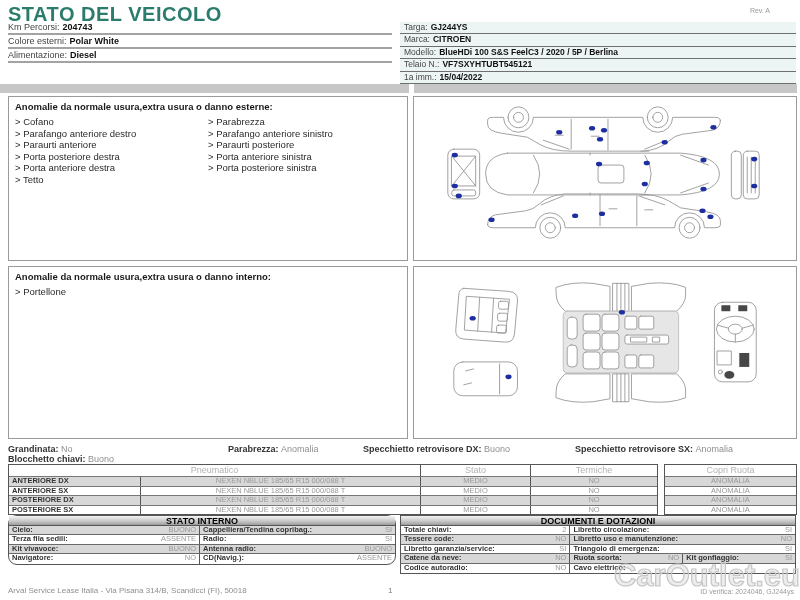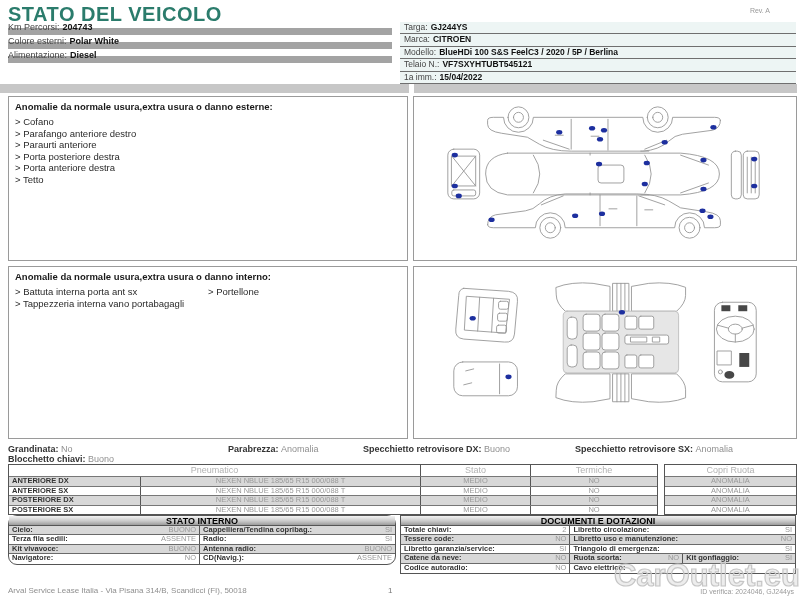--- a/index.html
+++ b/index.html
@@ -6,21 +6,21 @@
   html,body { background:#fff; }
   .page { position:relative; width:800px; height:600px; background:#fff;
           font-family:"Liberation Sans", sans-serif; overflow:hidden; color:#222; }
 
   .title { position:absolute; left:8px; top:3px; font-size:20px; font-weight:bold;
            color:#2b7c6c; letter-spacing:.5px; }
   .rev { position:absolute; right:30px; top:7px; font-size:7px; color:#999; }
 
   .kv-list { position:absolute; }
   #hdr-left { left:8px; top:21px; width:384px; }
-  #hdr-left .kv { height:14px; line-height:13px; border-bottom:7px solid #a3a3a3; font-size:9px; }
+  #hdr-left .kv { height:14px; line-height:13px; border-bottom:2px solid #a3a3a3; font-size:9px; }
   #hdr-right { left:400px; top:22px; width:396px; }
   #hdr-right .kv { height:12.4px; line-height:11.8px; border-bottom:1px solid #6f6f6f;
                    font-size:8.5px; background:#edf5f4; padding-left:4px; }
   .kv-label { color:#444; }
   .kv-value { color:#111; font-weight:bold; margin-left:3px; }
 
   .graybar { position:absolute; top:84px; height:9px; background:#c7c7c7; }
   #graybar-left { left:0; width:409px; }
   #graybar-right { left:414px; width:383px; }
 
@@ -109,20 +109,27 @@
   <div class="box" id="box-ext-anom">
     <div class="box-title">Anomalie da normale usura,extra usura o danno esterne:</div>
     <div class="anom-cols">
       <div class="anom-col" id="ext-col1">
           <div class="anom-item">&gt; Cofano</div>
           <div class="anom-item">&gt; Parafango anteriore destro</div>
           <div class="anom-item">&gt; Paraurti anteriore</div>
           <div class="anom-item">&gt; Porta posteriore destra</div>
           <div class="anom-item">&gt; Porta anteriore destra</div>
           <div class="anom-item">&gt; Tetto</div>
+        </div>
+      <div class="anom-col" id="ext-col2">
+          <div class="anom-item">&gt; Parabrezza</div>
+          <div class="anom-item">&gt; Parafango anteriore sinistro</div>
+          <div class="anom-item">&gt; Paraurti posteriore</div>
+          <div class="anom-item">&gt; Porta anteriore sinistra</div>
+          <div class="anom-item">&gt; Porta posteriore sinistra</div>
         </div>
     </div>
   </div>
 
   <div class="box" id="box-ext-diag">
     <svg id="ext-svg" class="diagram" viewBox="0 0 384 163">
       <g stroke="#979797" stroke-width="0.9" fill="none" stroke-linejoin="round" stroke-linecap="round">
         <g id="side-view">
           <path d="M74,128 Q74,120 82,118 L112,114 Q120,113 126,107 Q136,98 152,97 L224,97 Q244,97 256,104 L268,111 L294,115 Q308,117 308,124 L308,128 Q308,131 302,131 L292,131 A15,15 0 0,0 262,131 L152,131 A15,15 0 0,0 122,131 L80,131 Q74,131 74,128 Z"></path>
           <circle cx="137" cy="131" r="10.5"></circle>
@@ -173,24 +180,20 @@
           <ellipse cx="45" cy="99" rx="3.1" ry="2.3" fill="#1d2f9f"></ellipse>
           <ellipse cx="342" cy="62" rx="3.1" ry="2.3" fill="#1d2f9f"></ellipse>
           <ellipse cx="342" cy="89" rx="3.1" ry="2.3" fill="#1d2f9f"></ellipse>
         </g>
     </svg>
   </div>
 
   <div class="box" id="box-int-anom">
     <div class="box-title">Anomalie da normale usura,extra usura o danno interno:</div>
     <div class="anom-cols">
-      <div class="anom-col" id="int-col1">
-          <div class="anom-item">&gt; Battuta interna porta ant sx</div>
-          <div class="anom-item">&gt; Tappezzeria interna vano portabagagli</div>
-        </div>
       <div class="anom-col" id="int-col2">
           <div class="anom-item">&gt; Portellone</div>
         </div>
     </div>
   </div>
 
   <div class="box" id="box-int-diag">
     <svg id="int-svg" class="diagram" viewBox="0 0 384 171">
       <g stroke="#979797" stroke-width="0.9" fill="none" stroke-linejoin="round" stroke-linecap="round">
         <g>

